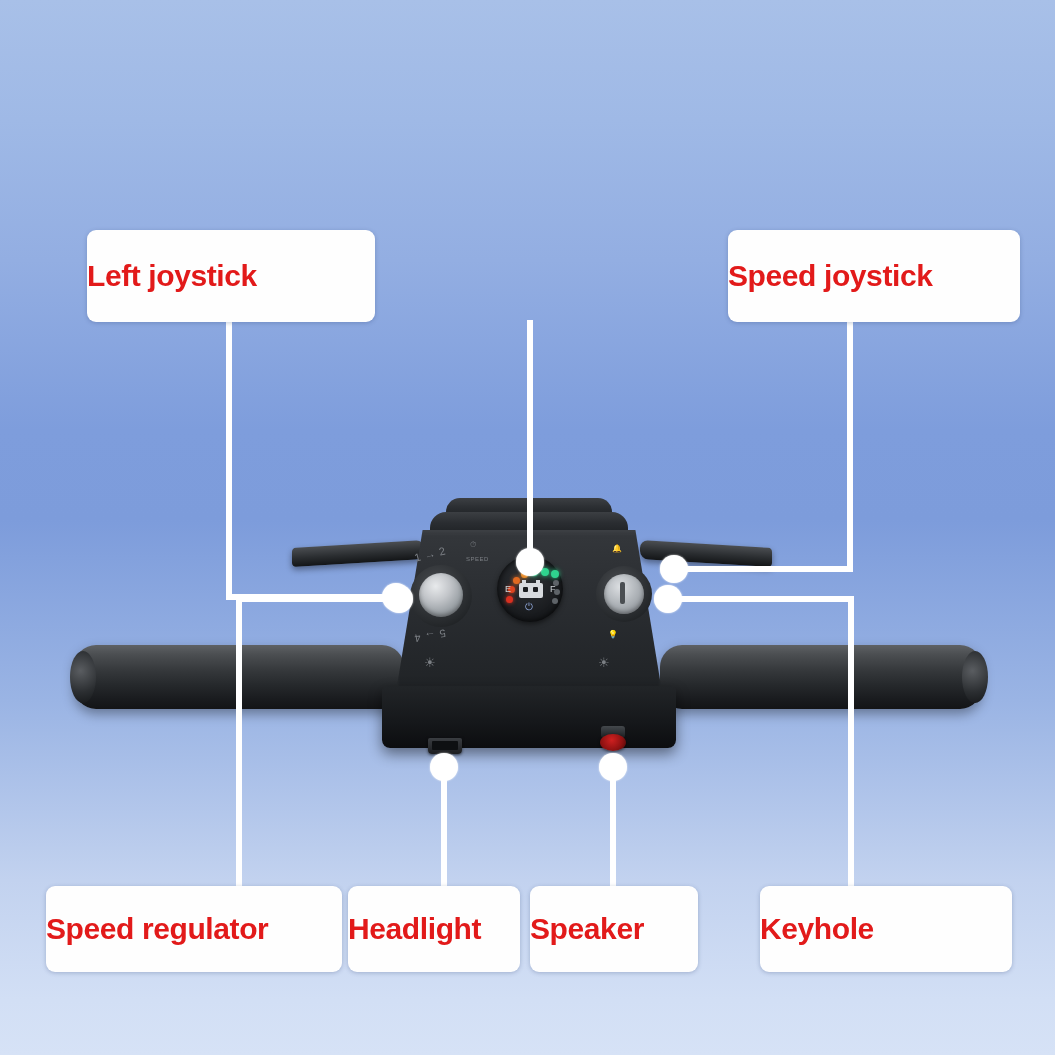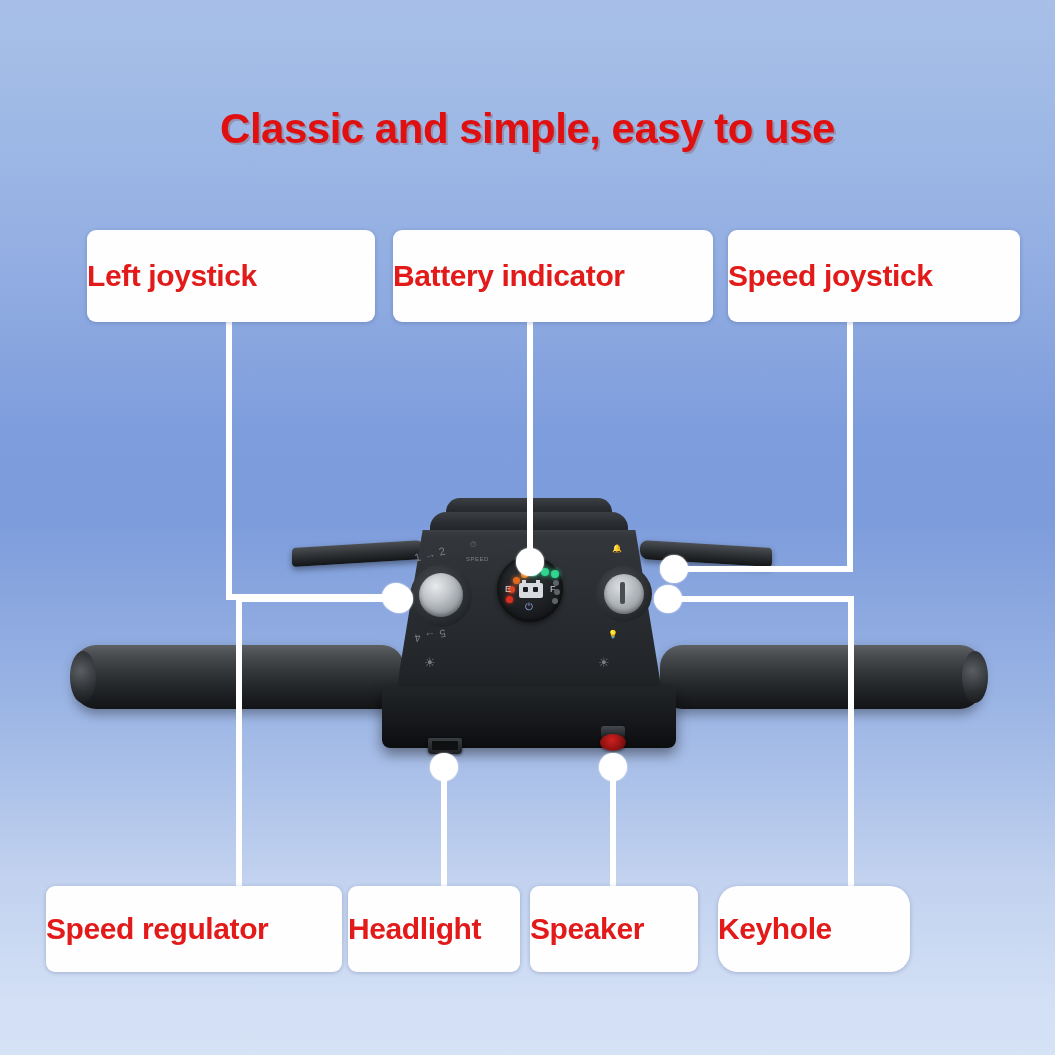--- a/index.html
+++ b/index.html
@@ -248,21 +248,20 @@
     <div class="etch" style="left:598px; top:655px; font-size:13px;">☀</div>
 
     <div class="headlight-unit" style="left:428px; top:738px; width:34px; height:16px;"></div>
     <div style="position:absolute; left:432px; top:741px; width:26px; height:9px;
                 background:#0e1012; border-radius:1px;"></div>
 
     <div class="speaker-nut" style="left:601px; top:726px; width:24px; height:12px;"></div>
     <div class="speaker-unit" style="left:600px; top:734px; width:26px; height:17px;"></div>
   </div>
 
-  <div class="heading" id="title-2">Classic and simple, easy to use</div>
 
   <div class="conn" style="left:226px; top:322px; width:6px; height:278px;"></div>
   <div class="conn" style="left:226px; top:594px; width:172px; height:6px;"></div>
   <div class="dot" style="left:382px; top:583px; width:28px; height:28px;"></div>
 
   <div class="conn" style="left:527px; top:320px; width:6px; height:244px;"></div>
   <div class="dot" style="left:516px; top:548px; width:28px; height:28px;"></div>
 
   <div class="conn" style="left:847px; top:320px; width:6px; height:252px;"></div>
   <div class="conn" style="left:676px; top:566px; width:177px; height:6px;"></div>
@@ -279,37 +278,34 @@
   <div class="dot" style="left:599px; top:753px; width:28px; height:28px;"></div>
 
   <div class="conn" style="left:668px; top:596px; width:186px; height:6px;"></div>
   <div class="conn" style="left:848px; top:596px; width:6px; height:292px;"></div>
   <div class="dot" style="left:654px; top:585px; width:28px; height:28px;"></div>
 
   <div class="label-box" style="left:87px; top:230px; width:288px; height:92px;">
     <span class="txt">Left joystick</span>
   </div>
 
-  <div class="label-box" style="left:393px; top:230px; width:320px; height:92px;">
-    <span class="txt">Battery indicator</span>
-  </div>
 
   <div class="label-box" style="left:728px; top:230px; width:292px; height:92px;">
     <span class="txt">Speed joystick</span>
   </div>
 
   <div class="label-box" style="left:46px; top:886px; width:296px; height:86px;">
     <span class="txt">Speed regulator</span>
   </div>
 
   <div class="label-box" style="left:530px; top:886px; width:168px; height:86px;">
     <span class="txt">Speaker</span>
   </div>
 
   <div class="label-box" style="left:348px; top:886px; width:172px; height:86px;">
     <span class="txt">Headlight</span>
   </div>
 
-  <div class="label-box" style="left:718px; top:886px; width:192px; height:86px;border-radius:20px;">
+  <div class="label-box" style="left:760px; top:886px; width:252px; height:86px;">
     <span class="txt">Keyhole</span>
   </div>
 
 </div>
 
 </body></html>

